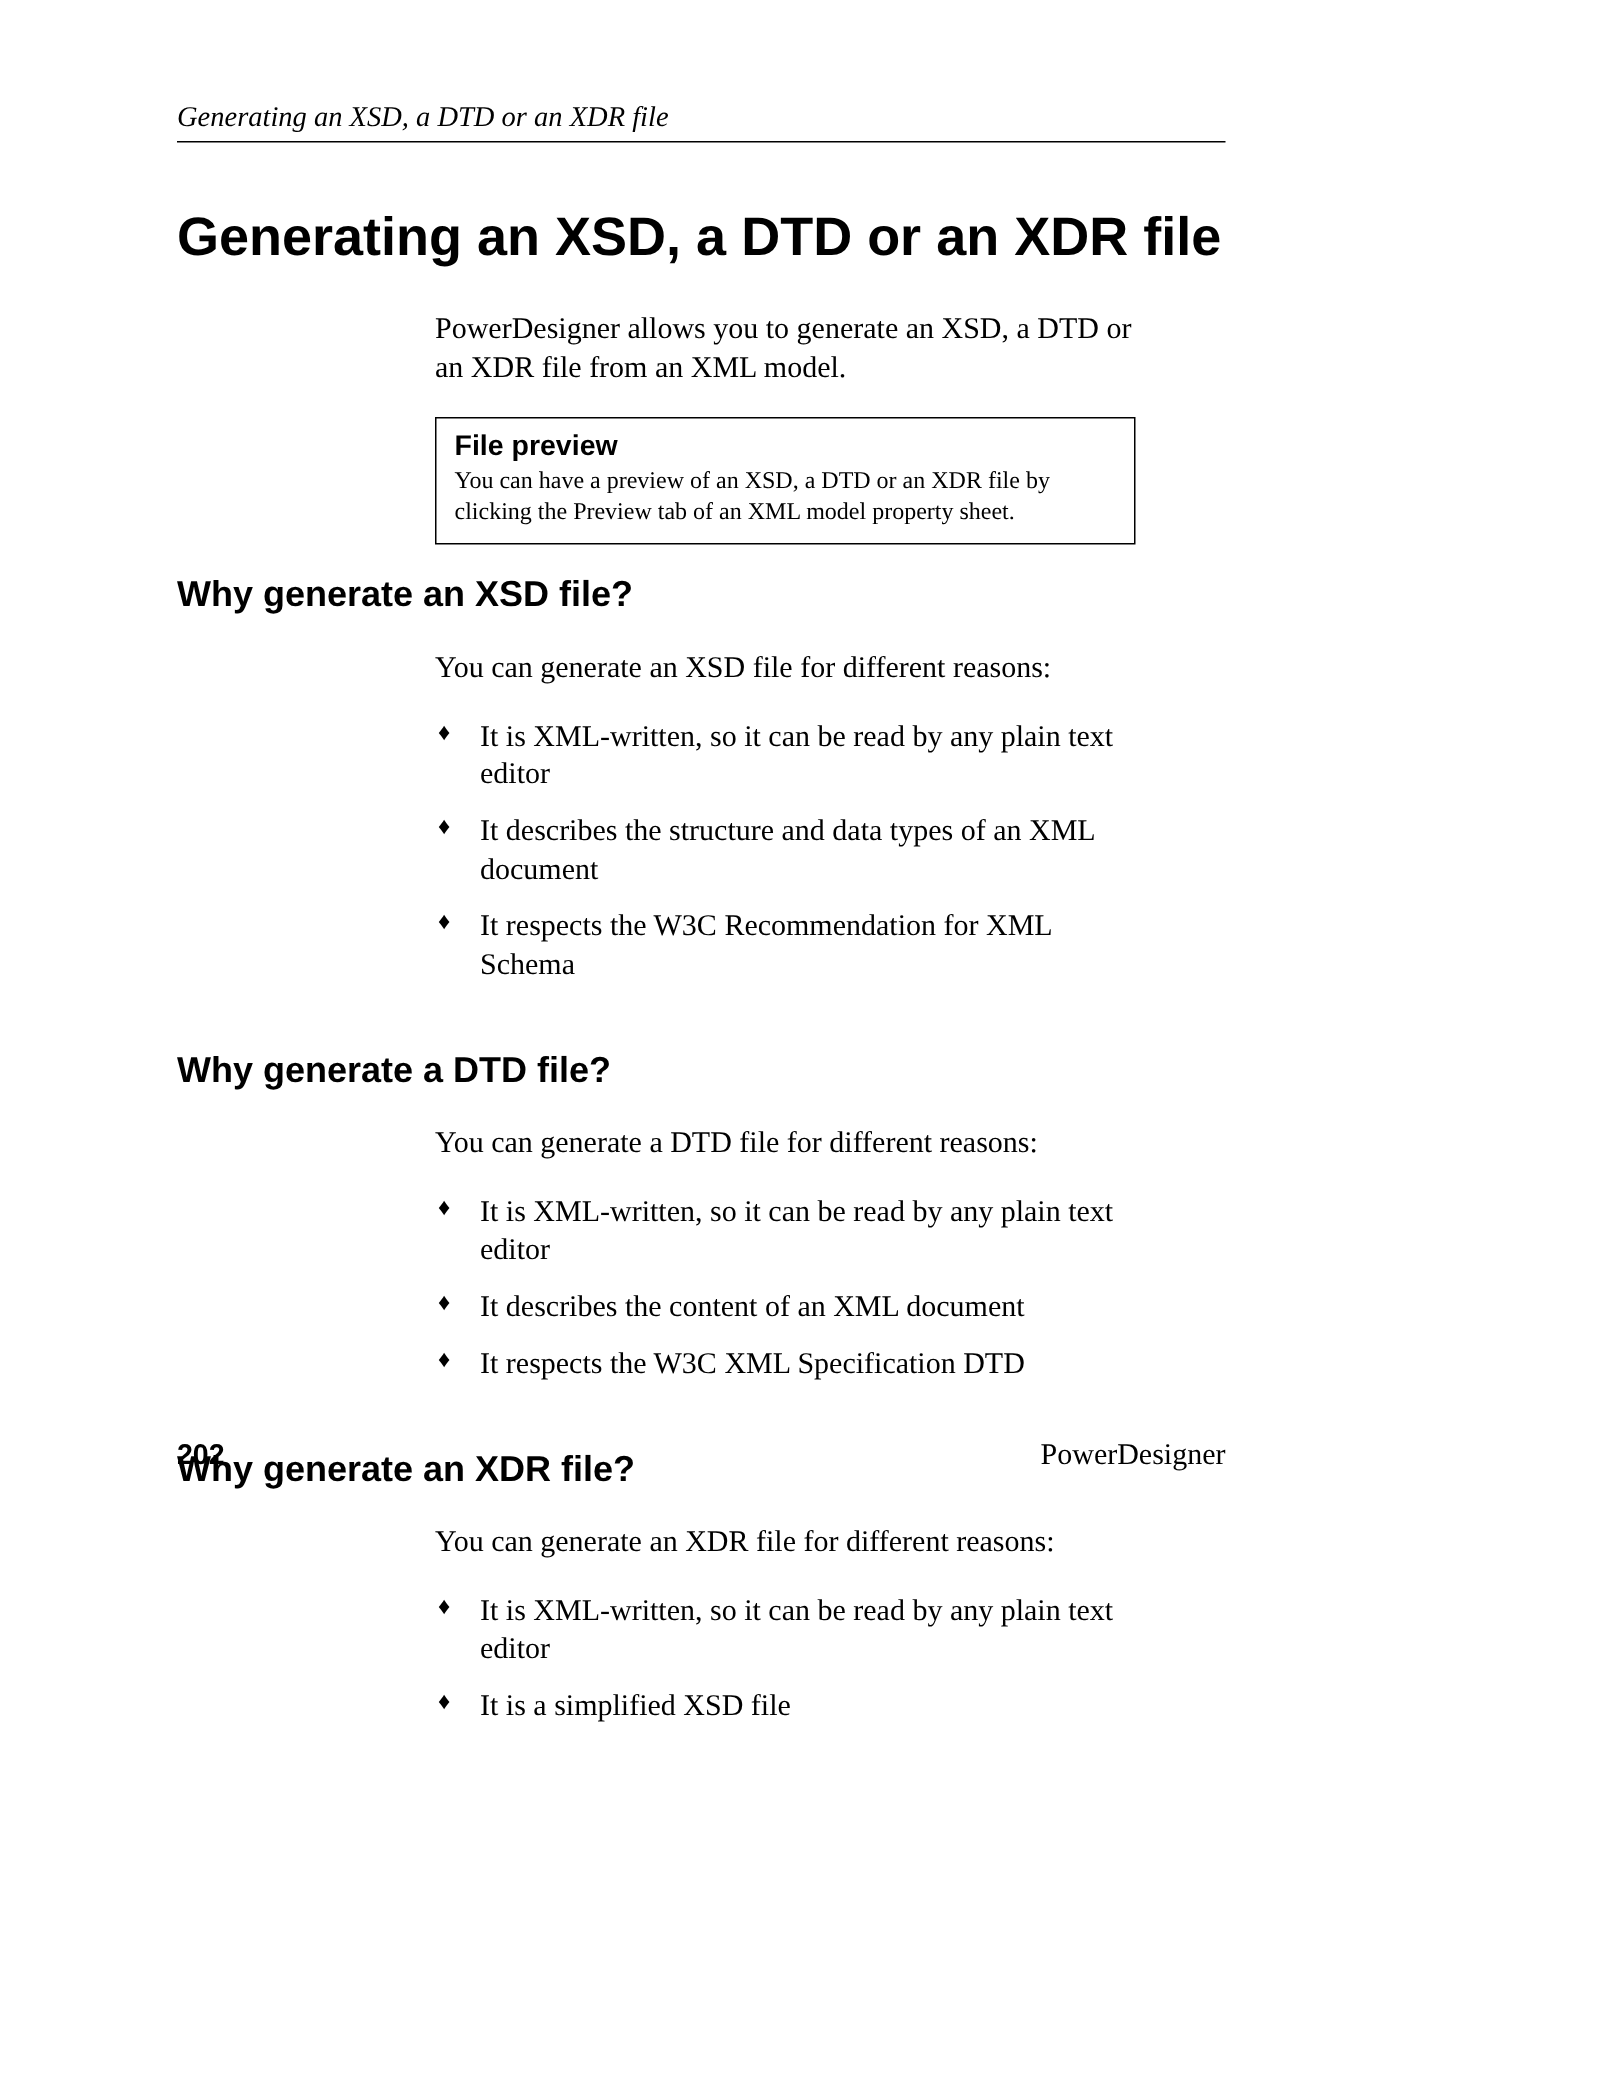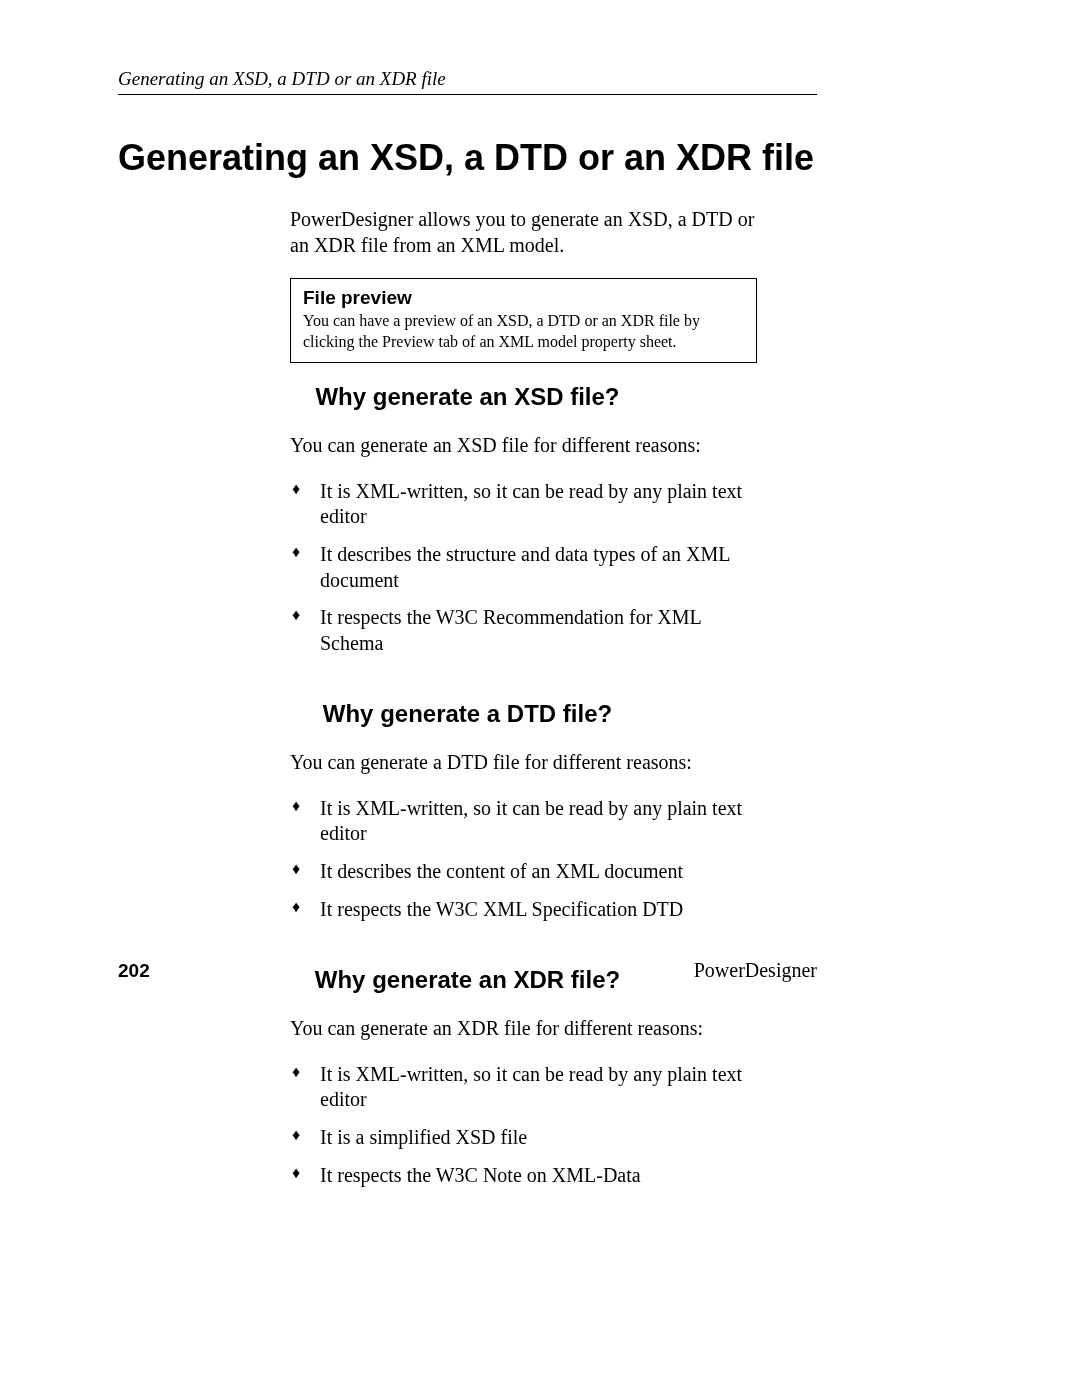--- a/index.html
+++ b/index.html
@@ -52,21 +52,20 @@
   }
   .note-body {
     font-size: 16px;
     line-height: 1.28;
   }
   .h2 {
     font-family: Arial, Helvetica, sans-serif;
     font-weight: bold;
     font-size: 24px;
     margin: 0 0 22px 0;
-    text-align: center;
   }
   ul.bullets {
     list-style: none;
     padding: 0;
     margin: 0 0 44px 0;
   }
   ul.bullets li {
     font-size: 20px;
     line-height: 1.28;
     padding-left: 30px;
@@ -135,21 +134,20 @@
       <li>It respects the W3C XML Specification DTD</li>
     </ul>
   </div>
 
   <h2 class="h2">Why generate an XDR file?</h2>
   <div class="body-indent">
     <p class="para">You can generate an XDR file for different reasons:</p>
     <ul class="bullets">
       <li>It is XML-written, so it can be read by any plain text editor</li>
       <li>It is a simplified XSD file</li>
-      <li>It respects the W3C Note on XML-Data</li>
     </ul>
   </div>
 
   <div class="footer">
     <span class="page-number">202</span>
     <span class="product-name">PowerDesigner</span>
   </div>
 
 </div>
 

